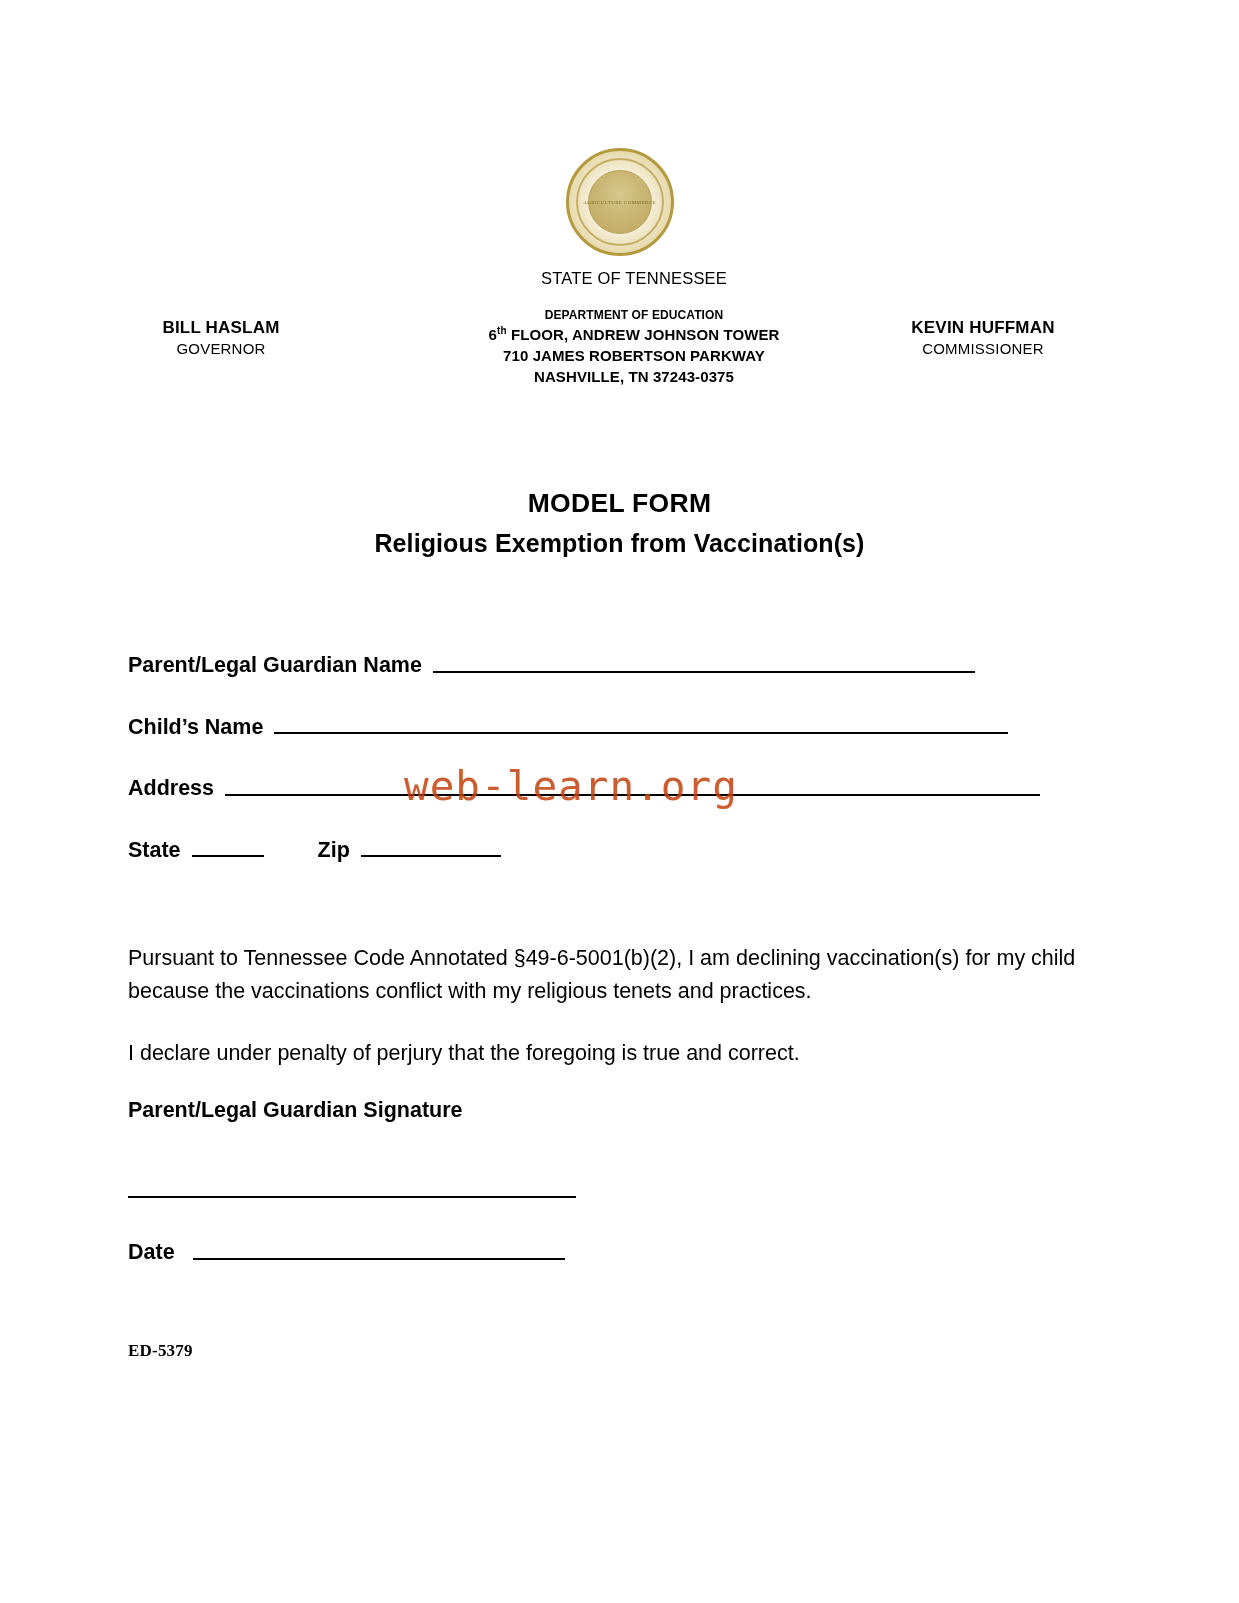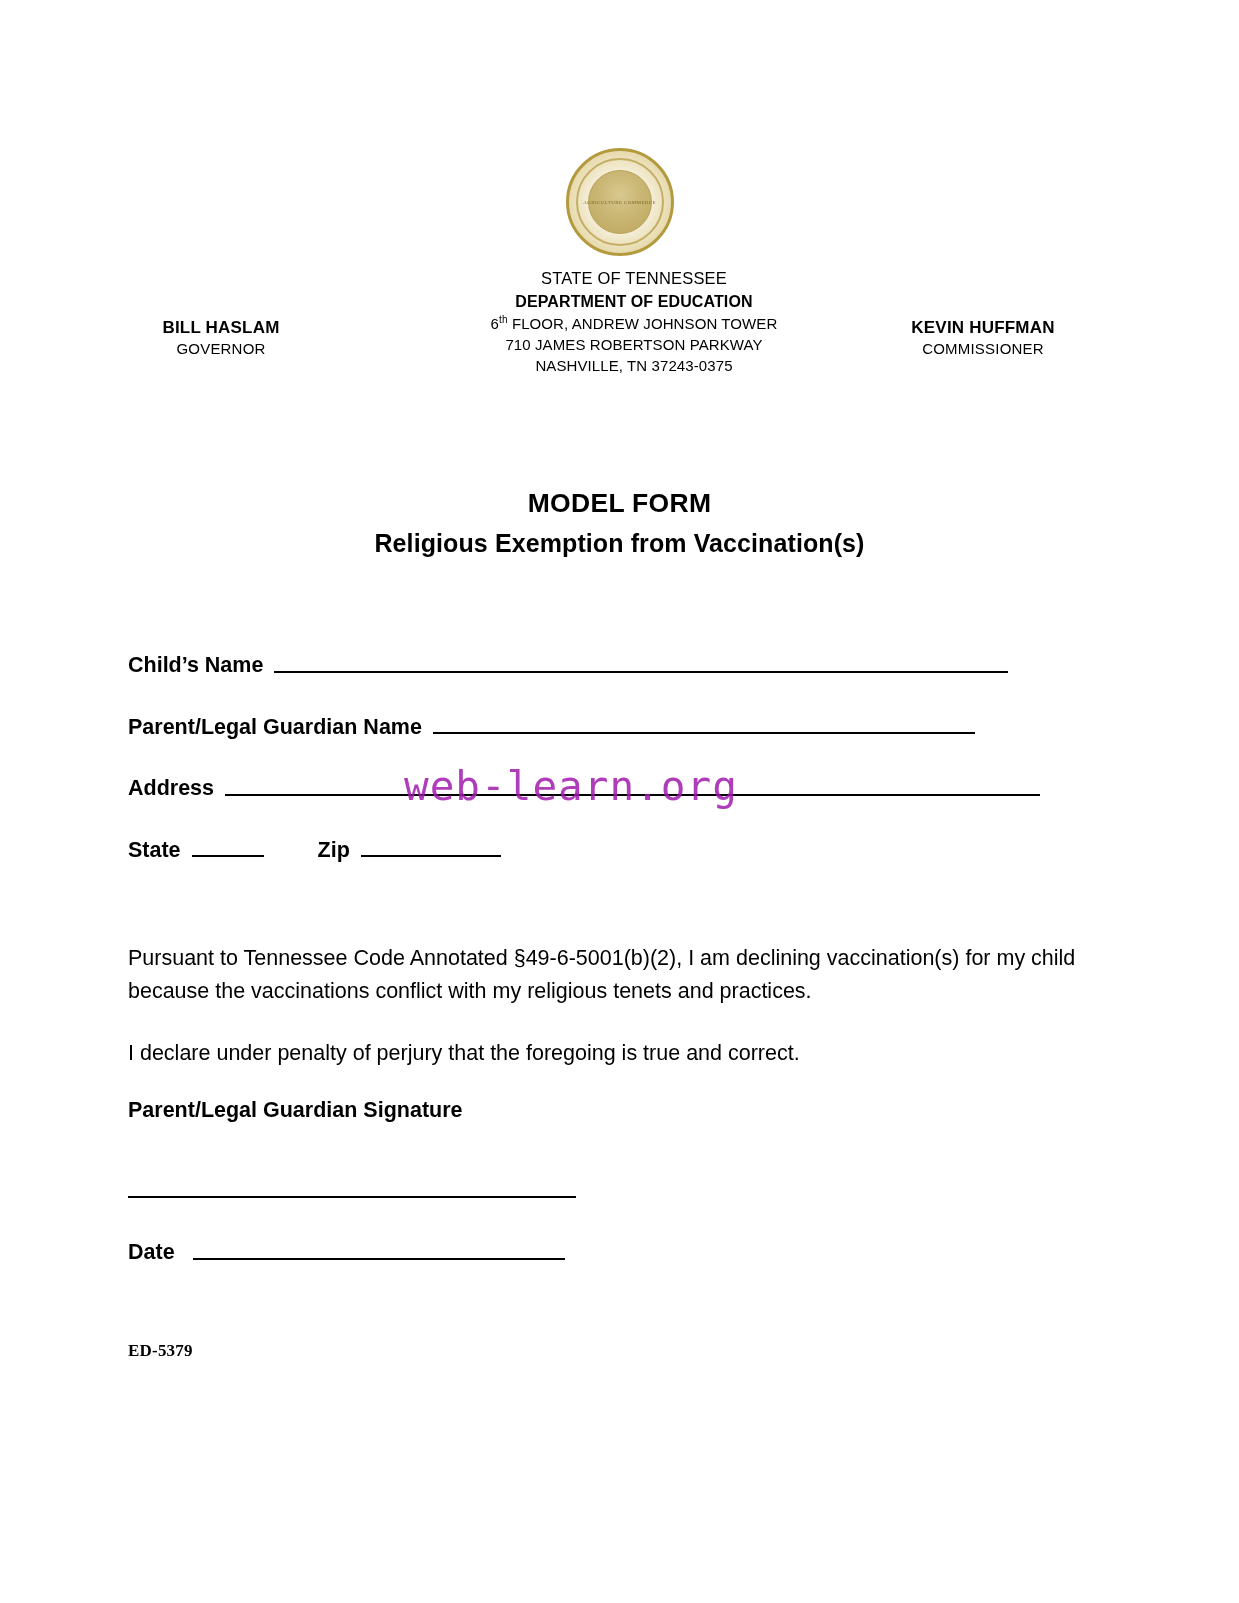--- a/index.html
+++ b/index.html
@@ -87,29 +87,30 @@
     transform: translateX(-50%);
     top: 0;
     text-align: center;
     line-height: 1.27;
   }
   .hc-line1 {
     font-size: 16.5px;
     letter-spacing: 0.2px;
   }
   .hc-line2 {
-    font-size: 16px;
+    font-size: 12px;
     font-weight: bold;
     letter-spacing: 0.1px;
-    margin-top: 3px;
+    margin-top: 19px;
   }
   .hc-line3, .hc-line4, .hc-line5 {
     font-size: 15px;
     margin-top: 2px;
     letter-spacing: 0.1px;
+    font-weight: bold;
   }
   .hc-line3 sup {
     font-size: 10px;
     vertical-align: super;
   }
 
   .header-left {
     position: absolute;
     left: 156px;
     top: 50px;
@@ -191,21 +192,21 @@
   .row-state { margin-bottom: 0; }
   .zip-label { margin-left: 54px; }
 
   
   .watermark {
     position: absolute;
     left: 404px;
     top: 762px;
     font-family: "DejaVu Sans Mono", "Liberation Mono", monospace;
     font-size: 41px;
-    color: #a21caf;
+    color: #c2410c;
     letter-spacing: 1px;
     opacity: 0.85;
     pointer-events: none;
   }
 
   
   .para-block {
     position: absolute;
     left: 128px;
     top: 942px;
@@ -286,27 +287,27 @@
   </div>
 
   <div class="title-block">
     <div class="doc-title">MODEL FORM</div>
     <div class="doc-subtitle">Religious Exemption from Vaccination(s)</div>
   </div>
 
   <div class="body-block">
 
     <div class="field-row">
+      <span class="field-label">Parent/Legal Guardian Name</span>
+      <span class="rule rule-parent"></span>
+    </div>
+
+    <div class="field-row">
       <span class="field-label">Child’s Name</span>
       <span class="rule rule-name"></span>
-    </div>
-
-    <div class="field-row">
-      <span class="field-label">Parent/Legal Guardian Name</span>
-      <span class="rule rule-parent"></span>
     </div>
 
     <div class="field-row">
       <span class="field-label">Address</span>
       <span class="rule rule-address"></span>
     </div>
 
     <div class="field-row row-state">
       <span class="field-label">State</span>
       <span class="rule rule-state"></span>

